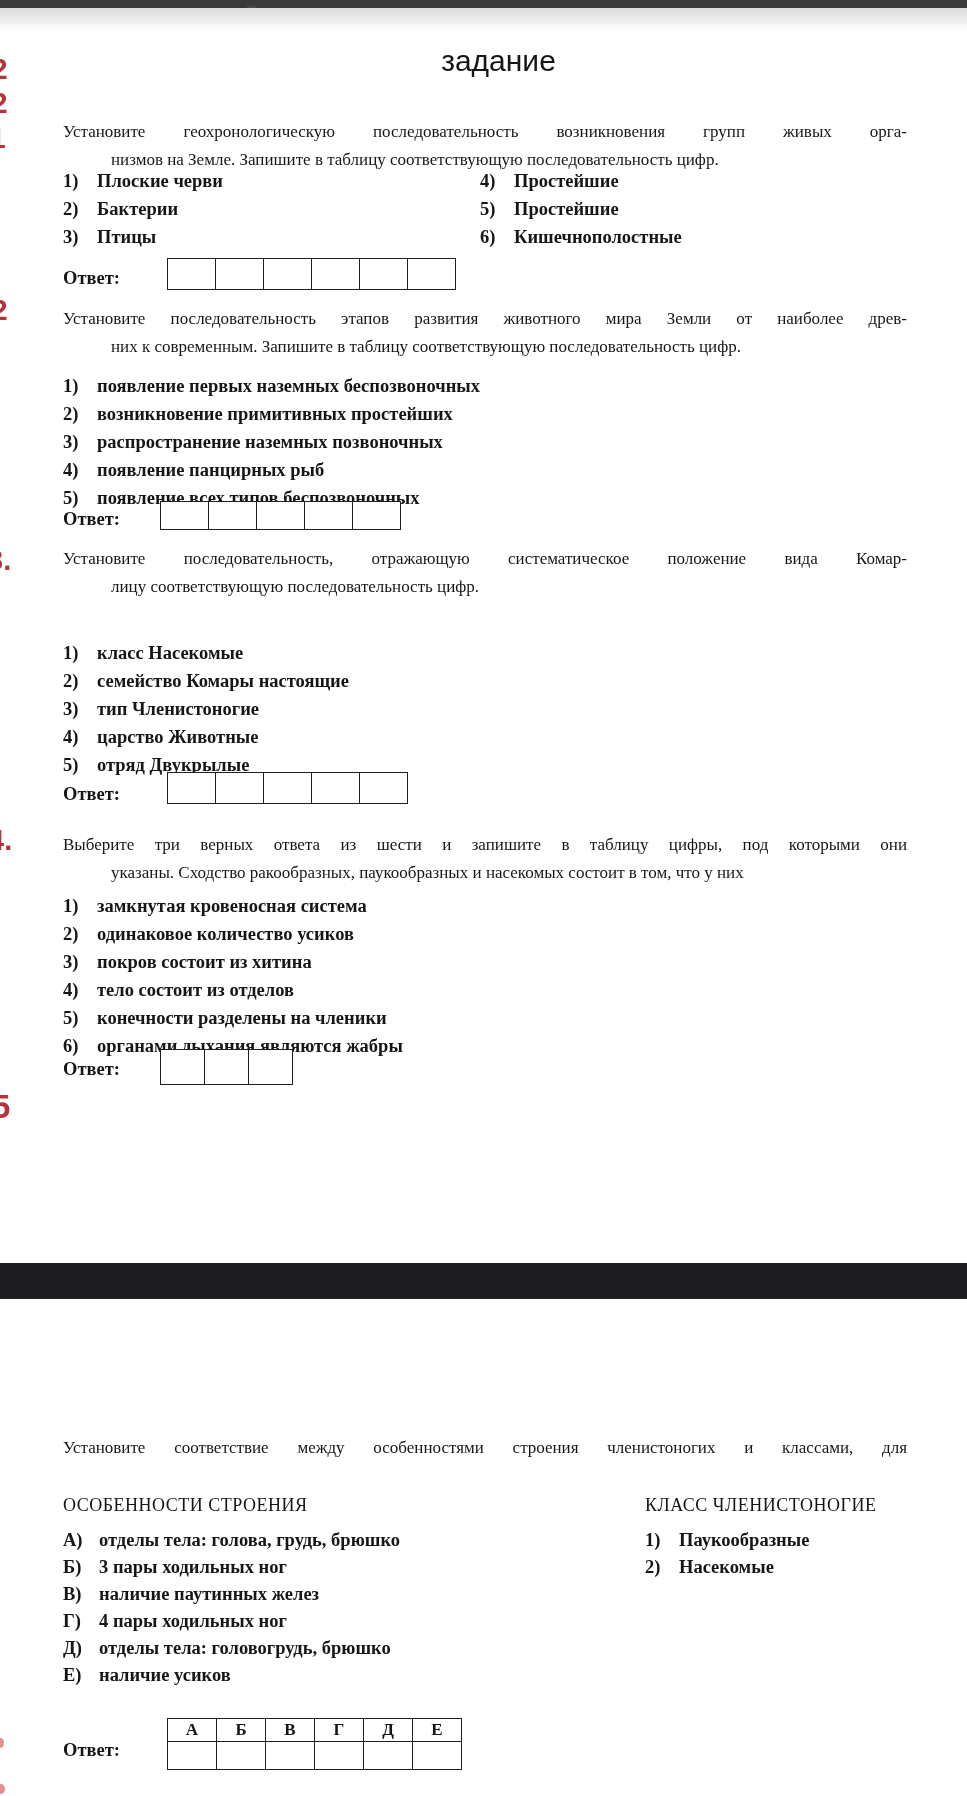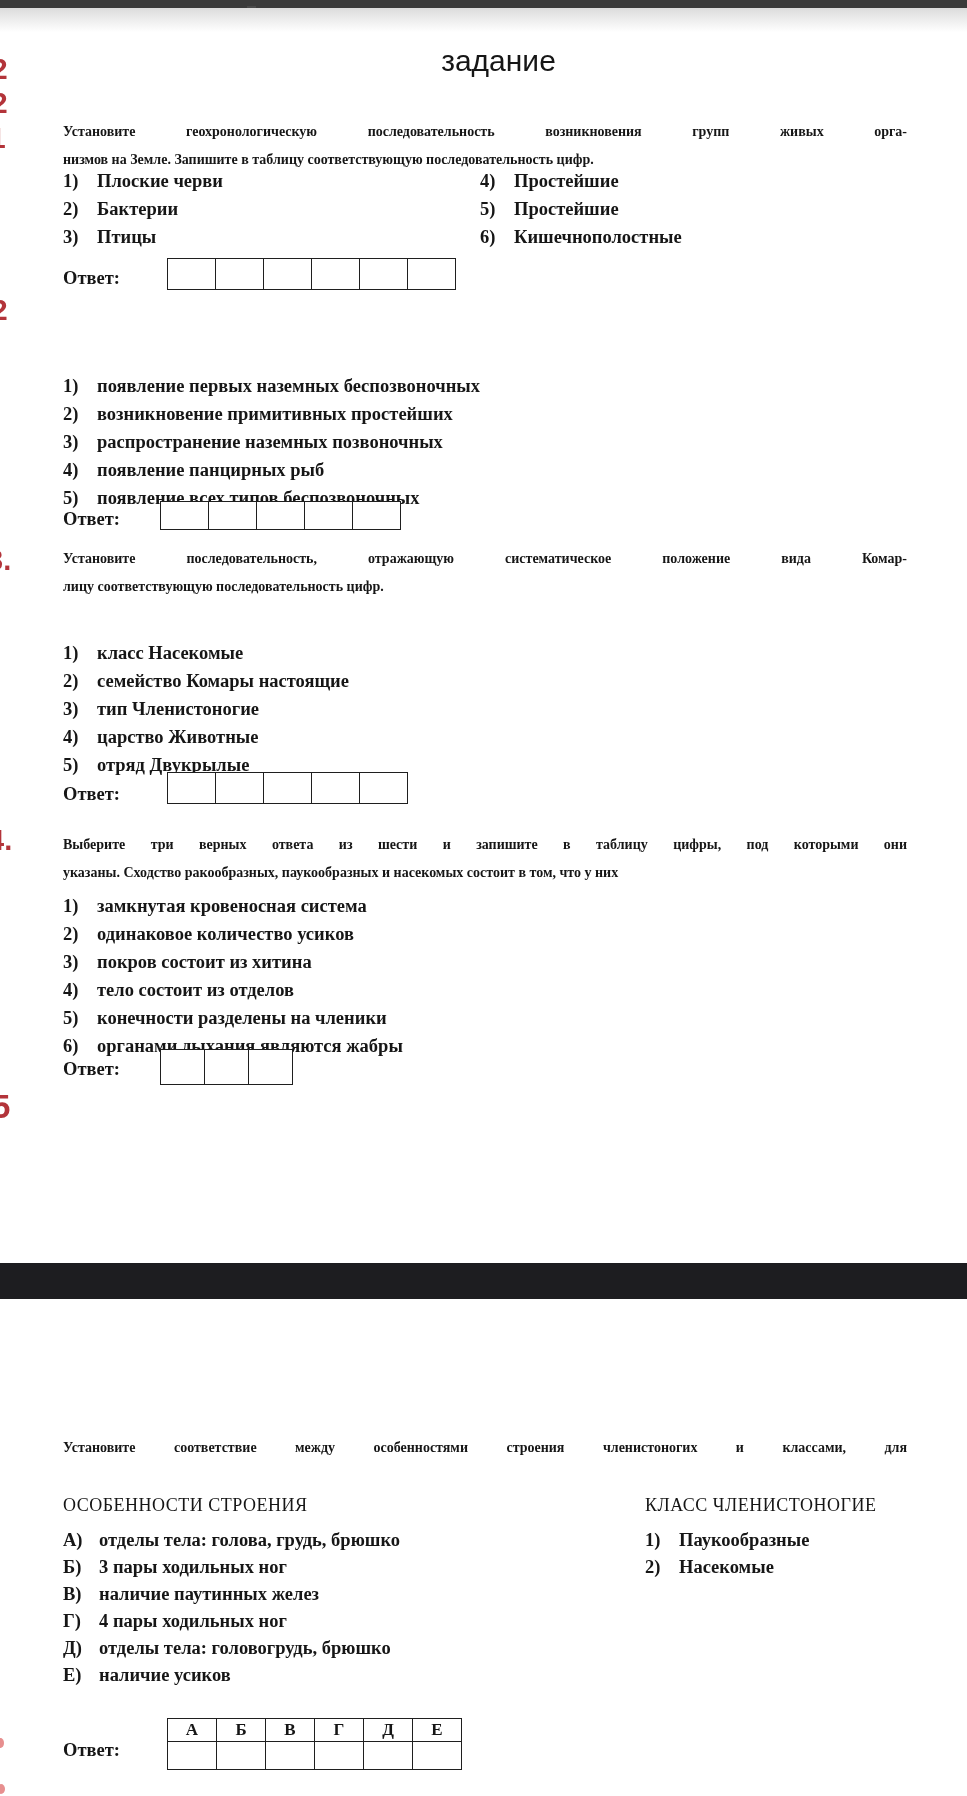--- a/index.html
+++ b/index.html
@@ -15,23 +15,23 @@
   .frag2{position:absolute;top:6px;left:247px;width:9px;height:3px;background:#4a4a4a;}
   .fade{position:absolute;top:8px;left:0;width:967px;height:24px;background:linear-gradient(#dcdcdc,#ffffff);}
 
   .title{position:absolute;top:44px;left:15px;width:967px;text-align:center;
     font-family:"Liberation Sans", sans-serif;font-size:30px;font-weight:400;color:#161616;}
 
   .mnum{position:absolute;color:#b3343a;font-family:"Liberation Sans", sans-serif;
     font-weight:700;font-size:30px;line-height:1;}
 
   .q{position:absolute;left:63px;width:844px;}
-  .pline{font-weight:700;font-size:14px;line-height:28px;height:28px;overflow:hidden;
+  .pline{font-weight:400;font-size:17px;line-height:28px;height:28px;overflow:hidden;
     text-align:justify;text-align-last:justify;}
-  .pline.last{text-align:left;text-align-last:auto;white-space:nowrap;}
+  .pline.last{text-align:left;text-align-last:auto;white-space:nowrap;margin-left:48px;}
   .p27 .pline{line-height:27px;height:27px;}
 
   .opt{position:absolute;display:flex;font-weight:700;font-size:18.5px;line-height:22px;white-space:nowrap;}
   .opt .n{flex:none;width:34px;}
   .opt.lt .n{width:36px;}
 
   .anslabel{position:absolute;left:0;font-weight:700;font-size:18.5px;white-space:nowrap;}
   table.ans{position:absolute;border-collapse:collapse;background:#fff;}
   table.ans td{border:1.8px solid #1f1f1f;padding:0;}
   .tq1 td{width:47px;height:30px;}
@@ -105,20 +105,24 @@
             <td></td>
             <td></td>
             <td></td>
       </tr>
     </tbody>
       </table>
   </div>
 </div>
 
 <div class="q" style="top:305px;height:230px">
+  <div>
+    <div class="pline">Установите последовательность этапов развития животного мира Земли от наиболее древ-</div>
+    <div class="pline last">них к современным. Запишите в таблицу соответствующую последовательность цифр.</div>
+  </div>
   <div class="opt" style="top:70px;left:0">
       <span class="n">1)</span>
       <span>появление первых наземных беспозвоночных</span>
     </div>
   <div class="opt" style="top:98px;left:0">
       <span class="n">2)</span>
       <span>возникновение примитивных простейших</span>
     </div>
   <div class="opt" style="top:126px;left:0">
       <span class="n">3)</span>

